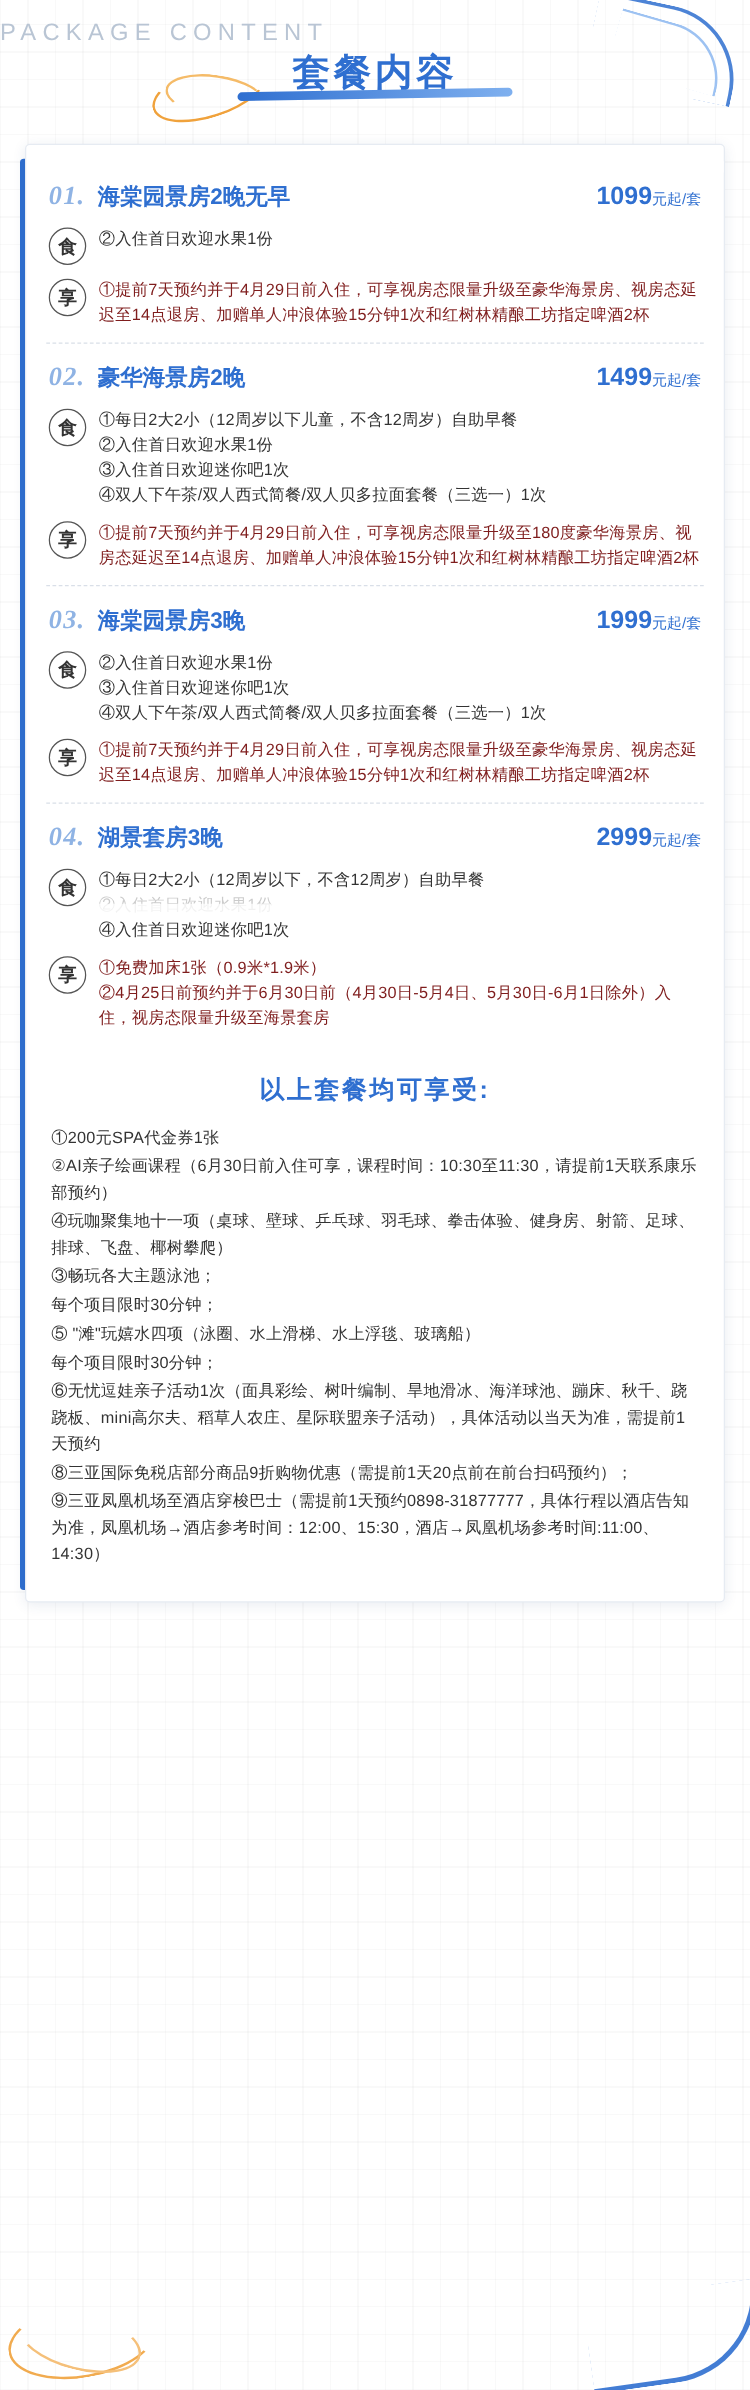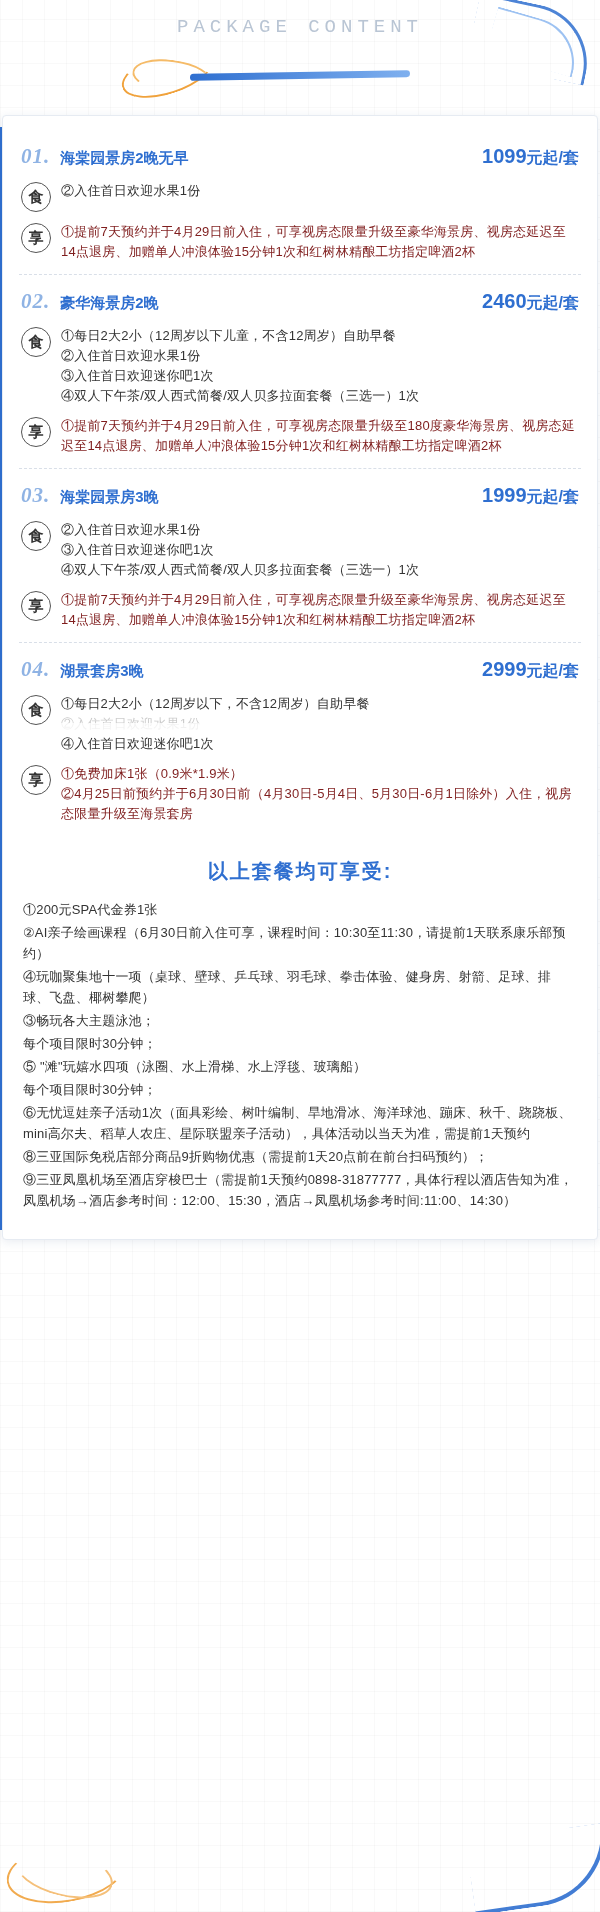--- a/index.html
+++ b/index.html
@@ -27,25 +27,25 @@
   }
 
   
   .header {
     position: relative;
     height: 105px;
   }
   .hdr-en {
     position: absolute;
     top: 16px; left: 0; right: 0;
-    text-align: center;
+    text-align: left;
     font-size: 19px;
     letter-spacing: 5px;
     color: #b9c5d4;
-    font-family: Liberation Mono, monospace;
+    font-family: Liberation Sans, sans-serif;
   }
   .hdr-cn {
     position: absolute;
     top: 38px; left: 0; right: 0;
     text-align: center;
     font-size: 30px;
     font-weight: bold;
     color: #2f6fd0;
     letter-spacing: 3px;
   }
@@ -95,21 +95,21 @@
     border: 2px solid #f5bb68;
     border-radius: 50%;
     border-right-color: transparent;
     border-bottom-color: transparent;
     transform: rotate(8deg);
   }
 
   
   .card-wrap {
     position: relative;
-    margin: 0 2px;
+    margin: 0 20px;
   }
   .card-accent {
     position: absolute;
     left: -4px; top: 12px;
     width: 10px; bottom: 10px;
     background: #2f6fd0;
     border-radius: 3px;
   }
   .card-accent-top {
     position: absolute;
@@ -141,34 +141,34 @@
   .pkg-no {
     font-family: "Liberation Serif", serif;
     font-style: italic;
     font-size: 21px;
     font-weight: bold;
     color: #8fb3e4;
     margin-right: 10px;
     letter-spacing: 1px;
   }
   .pkg-title {
-    font-size: 15px;
+    font-size: 18px;
     font-weight: bold;
     color: #2f6fd0;
     flex: 1;
   }
   .pkg-price {
     font-size: 20px;
     font-weight: bold;
     color: #2f6fd0;
     white-space: nowrap;
   }
   .pkg-price .unit {
-    font-size: 16px;
-    font-weight: bold;
+    font-size: 12px;
+    font-weight: normal;
   }
 
   .row {
     display: flex;
     align-items: flex-start;
     padding: 4px 0 6px 0;
   }
   .badge {
     flex: 0 0 auto;
     width: 30px; height: 30px;
@@ -274,20 +274,21 @@
 <body>
 
 <div class="page">
 
   <div class="header">
     <div class="hdr-swoosh-r"></div>
     <div class="hdr-swoosh-r2"></div>
     <div class="hdr-scribble"></div>
     <div class="hdr-scribble2"></div>
     <div class="hdr-en">PACKAGE CONTENT</div>
+    <div class="hdr-cn">套餐内容</div>
     <div class="hdr-underline"></div>
   </div>
 
   <div class="card-wrap">
     <div class="card-accent-top"></div>
     <div class="card-accent"></div>
     <div class="card">
 
       <div class="pkg">
         <div class="pkg-head">
@@ -306,21 +307,21 @@
           <div class="items">
             <div class="item blue">①提前7天预约并于4月29日前入住，可享视房态限量升级至豪华海景房、视房态延迟至14点退房、加赠单人冲浪体验15分钟1次和红树林精酿工坊指定啤酒2杯</div>
           </div>
         </div>
       </div>
 
       <div class="pkg">
         <div class="pkg-head">
           <div class="pkg-no">02.</div>
           <div class="pkg-title">豪华海景房2晚</div>
-          <div class="pkg-price"><span>2460</span><span class="unit">元起/套</span></div>
+          <div class="pkg-price"><span>1499</span><span class="unit">元起/套</span></div>
         </div>
         <div class="row">
           <div class="badge">食</div>
           <div class="items">
             <div class="item">①每日2大2小（12周岁以下儿童，不含12周岁）自助早餐</div>
             <div class="item">②入住首日欢迎水果1份</div>
             <div class="item">③入住首日欢迎迷你吧1次</div>
             <div class="item">④双人下午茶/双人西式简餐/双人贝多拉面套餐（三选一）1次</div>
           </div>
         </div>

